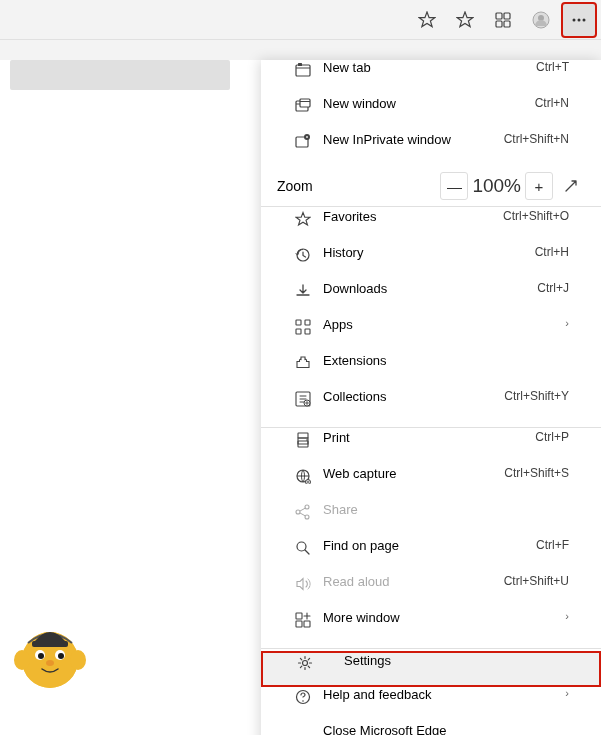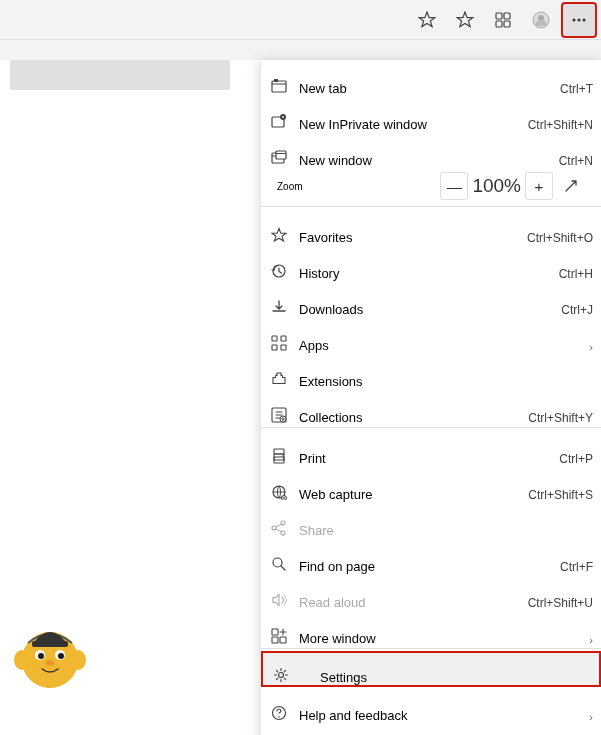--- a/index.html
+++ b/index.html
@@ -106,22 +106,22 @@
       background: #fff;
       box-shadow: -2px 0 12px rgba(0,0,0,0.15);
       z-index: 100;
       display: flex;
       flex-direction: column;
       overflow: hidden;
     }
 
     .menu-item {
       display: flex;
-      align-items: flex-end;
-      padding: 0 8px;
+      align-items: flex-start;
+      padding: 0 32px;
       height: 36px;
       cursor: pointer;
       color: #000;
       position: relative;
       flex-shrink: 0;
     }
 
     .menu-item.disabled {
       color: #aaa;
       cursor: default;
@@ -166,21 +166,21 @@
     .zoom-row {
       display: flex;
       align-items: center;
       padding: 0 16px;
       height: 36px;
       flex-shrink: 0;
     }
 
     .zoom-label {
       flex: 1;
-      font-size: 10px;
+      font-size: 14px;
     }
 
     .zoom-controls {
       display: flex;
       align-items: center;
       gap: 4px;
     }
 
     .zoom-btn {
       width: 28px;
@@ -307,39 +307,39 @@
         </svg>
       </span>
       <span class="menu-label">New tab</span>
       <span class="menu-shortcut">Ctrl+T</span>
     </div>
 
     <div class="menu-item">
       <span class="menu-icon">
         <svg class="icon-svg" viewBox="0 0 16 16" fill="none">
           <rect x="1" y="3" width="12" height="10" rx="1" stroke="#444" stroke-width="1.2"></rect>
-          <circle cx="12" cy="3" r="3" fill="#444"></circle>
-          <path d="M11 3h2M12 2v2" stroke="white" stroke-width="0.8"></path>
-        </svg>
-      </span>
-      <span class="menu-label">New InPrivate window</span>
-      <span class="menu-shortcut">Ctrl+Shift+N</span>
-    </div>
-
-    <div class="menu-item">
-      <span class="menu-icon">
-        <svg class="icon-svg" viewBox="0 0 16 16" fill="none">
-          <rect x="1" y="3" width="12" height="10" rx="1" stroke="#444" stroke-width="1.2"></rect>
           <path d="M1 6h12" stroke="#444" stroke-width="1"></path>
           <rect x="5" y="1" width="10" height="8" rx="1" fill="white" stroke="#444" stroke-width="1.2"></rect>
           <path d="M5 3.5h10" stroke="#444" stroke-width="1"></path>
         </svg>
       </span>
       <span class="menu-label">New window</span>
       <span class="menu-shortcut">Ctrl+N</span>
+    </div>
+
+    <div class="menu-item">
+      <span class="menu-icon">
+        <svg class="icon-svg" viewBox="0 0 16 16" fill="none">
+          <rect x="1" y="3" width="12" height="10" rx="1" stroke="#444" stroke-width="1.2"></rect>
+          <circle cx="12" cy="3" r="3" fill="#444"></circle>
+          <path d="M11 3h2M12 2v2" stroke="white" stroke-width="0.8"></path>
+        </svg>
+      </span>
+      <span class="menu-label">New InPrivate window</span>
+      <span class="menu-shortcut">Ctrl+Shift+N</span>
     </div>
 
     <div class="zoom-row">
       <span class="zoom-label">Zoom</span>
       <div class="zoom-controls">
         <button class="zoom-btn">
           <span>—</span>
         </button>
         <span class="zoom-value">100%</span>
         <button class="zoom-btn">

